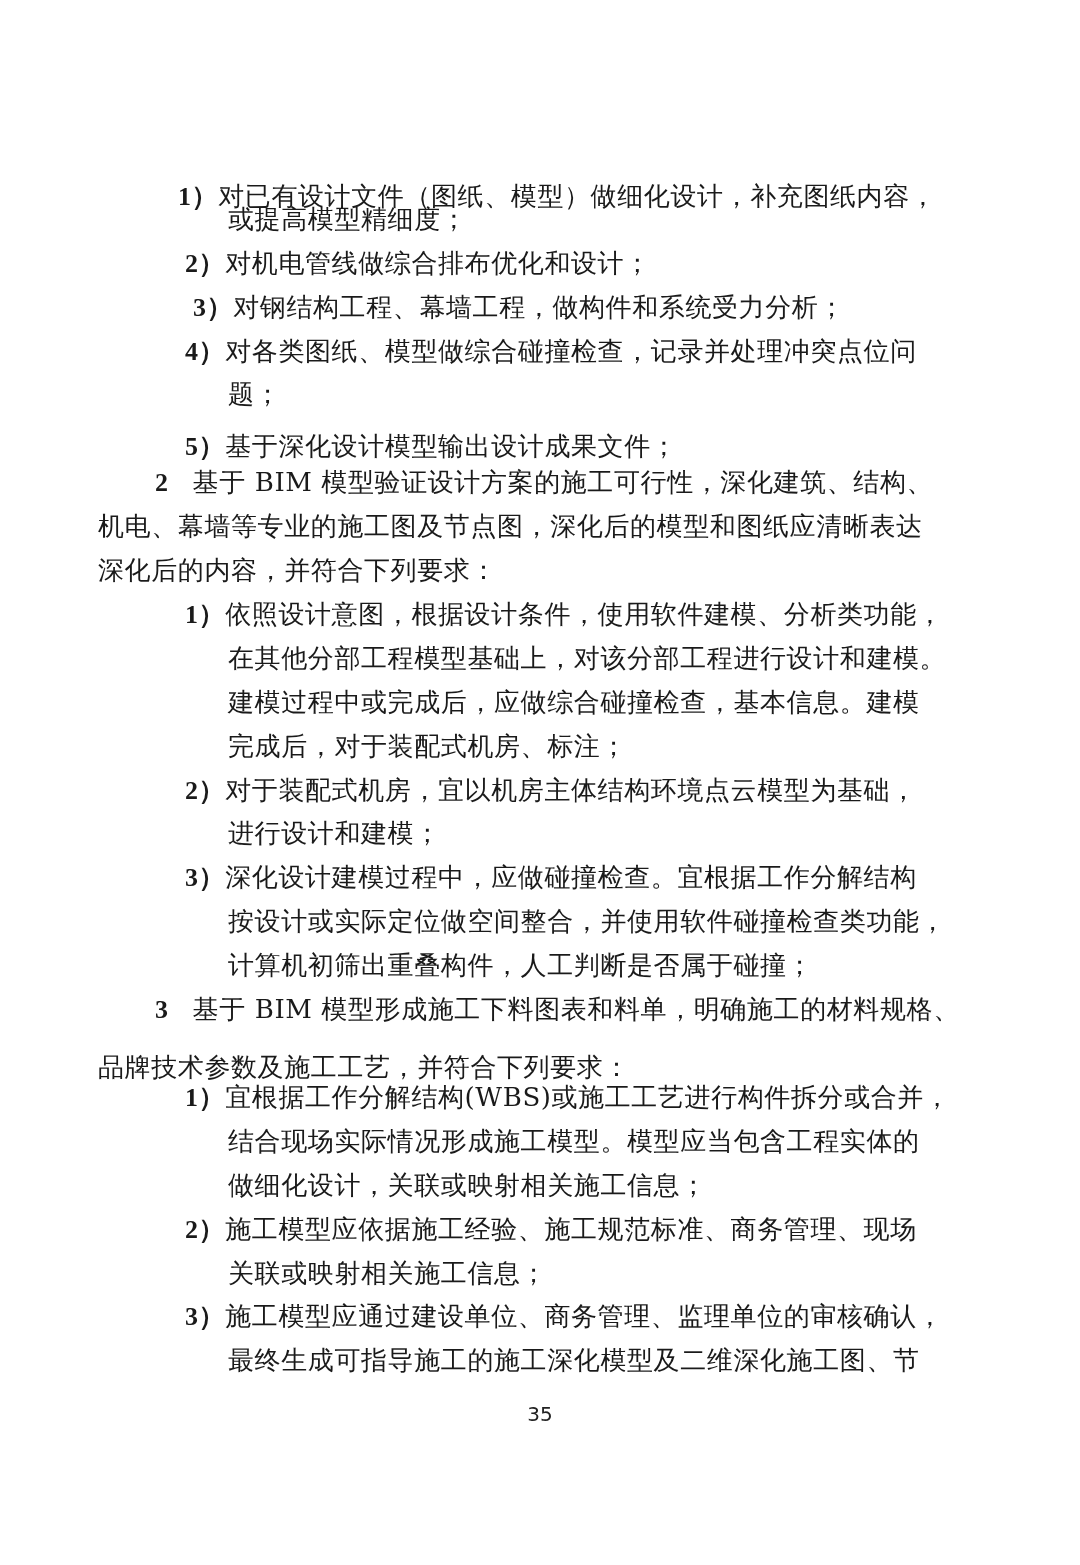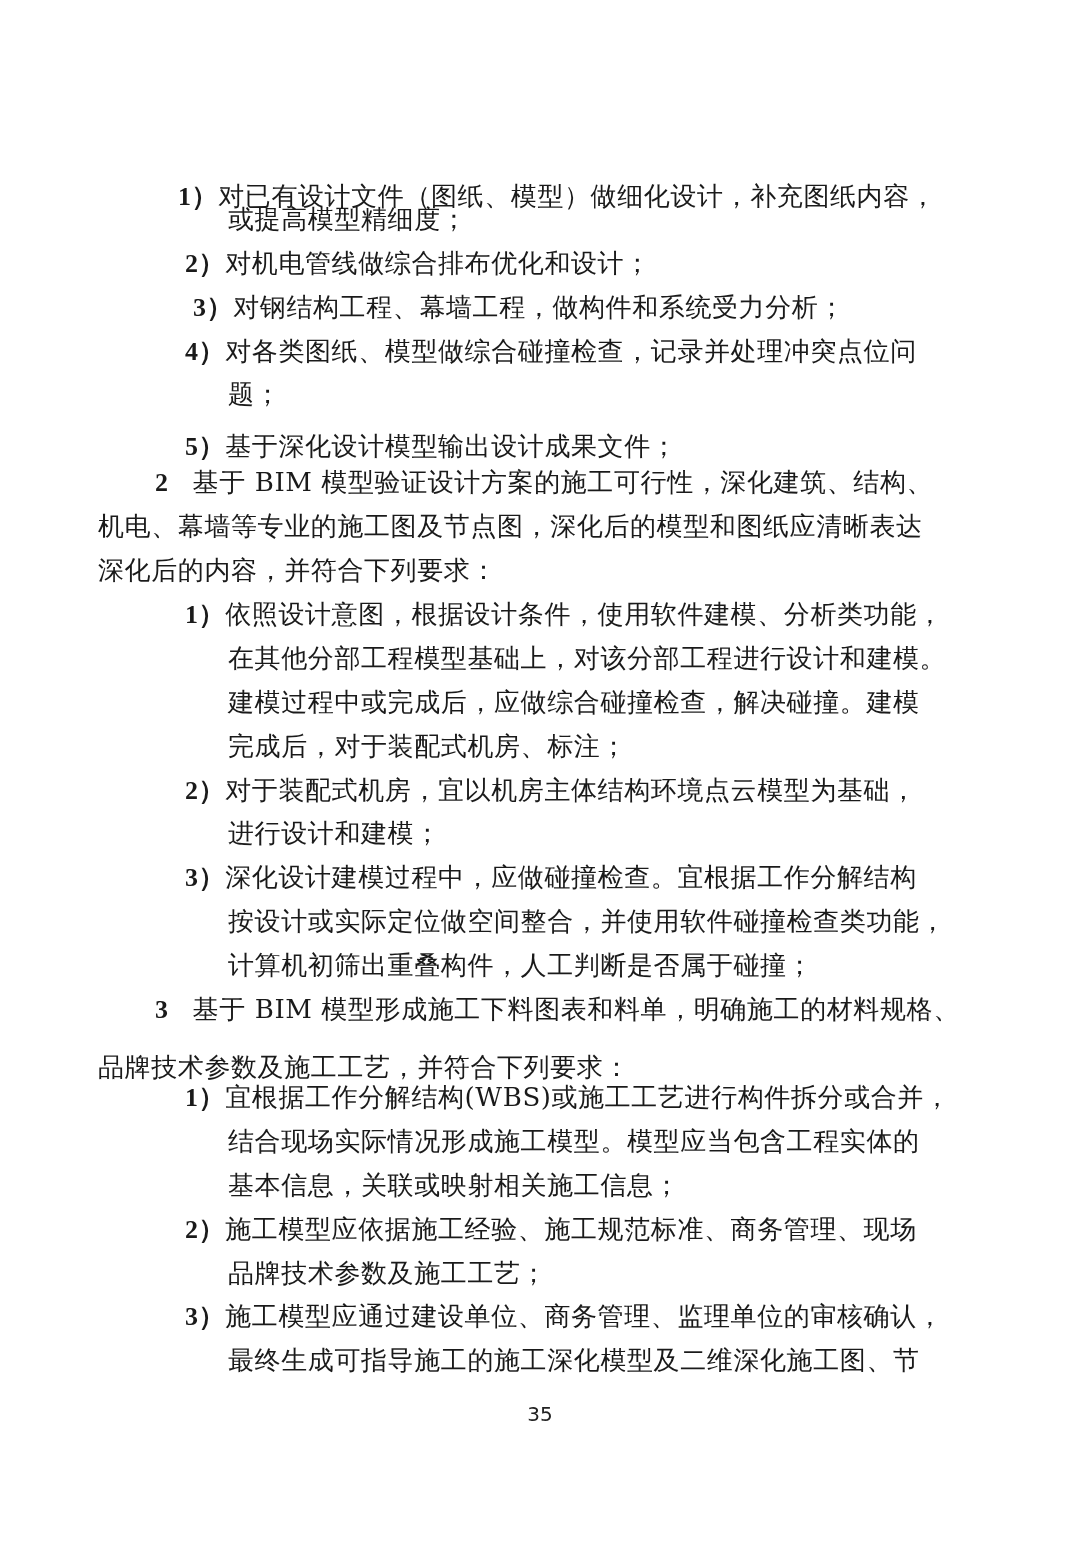--- a/index.html
+++ b/index.html
@@ -19,30 +19,30 @@
     <div class="line" style="top: 248px; left: 185px;"><span class="num">2）</span><span>对机电管线做综合排布优化和设计；</span></div>
     <div class="line" style="top: 292px; left: 185px; margin-left: 8px;"><span class="num">3）</span><span>对钢结构工程、幕墙工程，做构件和系统受力分析；</span></div>
     <div class="line" style="top: 336px; left: 185px;"><span class="num">4）</span><span>对各类图纸、模型做综合碰撞检查，记录并处理冲突点位问</span></div>
     <div class="line" style="top: 379px; left: 228px;"><span>题；</span></div>
     <div class="line" style="top: 423px; left: 185px; margin-top: 8px;"><span class="num">5）</span><span>基于深化设计模型输出设计成果文件；</span></div>
     <div class="line" style="top: 467px; left: 155px;"><span class="num" style="margin-right: 24px;">2</span><span>基于 BIM 模型验证设计方案的施工可行性，深化建筑、结构、</span></div>
     <div class="line" style="top: 511px; left: 98px;"><span>机电、幕墙等专业的施工图及节点图，深化后的模型和图纸应清晰表达</span></div>
     <div class="line" style="top: 555px; left: 98px;"><span>深化后的内容，并符合下列要求：</span></div>
     <div class="line" style="top: 599px; left: 185px;"><span class="num">1）</span><span>依照设计意图，根据设计条件，使用软件建模、分析类功能，</span></div>
     <div class="line" style="top: 643px; left: 228px;"><span>在其他分部工程模型基础上，对该分部工程进行设计和建模。</span></div>
-    <div class="line" style="top: 687px; left: 228px;"><span>建模过程中或完成后，应做综合碰撞检查，解决碰撞。建模</span></div>
+    <div class="line" style="top: 687px; left: 228px;"><span>建模过程中或完成后，应做综合碰撞检查，基本信息。建模</span></div>
     <div class="line" style="top: 731px; left: 228px;"><span>完成后，对于装配式机房、标注；</span></div>
     <div class="line" style="top: 775px; left: 185px;"><span class="num">2）</span><span>对于装配式机房，宜以机房主体结构环境点云模型为基础，</span></div>
     <div class="line" style="top: 818px; left: 228px;"><span>进行设计和建模；</span></div>
     <div class="line" style="top: 862px; left: 185px;"><span class="num">3）</span><span>深化设计建模过程中，应做碰撞检查。宜根据工作分解结构</span></div>
     <div class="line" style="top: 906px; left: 228px;"><span>按设计或实际定位做空间整合，并使用软件碰撞检查类功能，</span></div>
     <div class="line" style="top: 950px; left: 228px;"><span>计算机初筛出重叠构件，人工判断是否属于碰撞；</span></div>
     <div class="line" style="top: 994px; left: 155px;"><span class="num" style="margin-right: 24px;">3</span><span>基于 BIM 模型形成施工下料图表和料单，明确施工的材料规格、</span></div>
     <div class="line" style="top: 1038px; left: 98px; margin-top: 14px;"><span>品牌技术参数及施工工艺，并符合下列要求：</span></div>
     <div class="line" style="top: 1082px; left: 185px; text-align: center;"><span class="num">1）</span><span>宜根据工作分解结构(WBS)或施工工艺进行构件拆分或合并，</span></div>
     <div class="line" style="top: 1126px; left: 228px;"><span>结合现场实际情况形成施工模型。模型应当包含工程实体的</span></div>
-    <div class="line" style="top: 1170px; left: 228px;"><span>基本信息，关联或映射相关施工信息；</span></div>
+    <div class="line" style="top: 1170px; left: 228px;"><span>做细化设计，关联或映射相关施工信息；</span></div>
     <div class="line" style="top: 1214px; left: 185px;"><span class="num">2）</span><span>施工模型应依据施工经验、施工规范标准、商务管理、现场</span></div>
-    <div class="line" style="top: 1258px; left: 228px;"><span>品牌技术参数及施工工艺；</span></div>
+    <div class="line" style="top: 1258px; left: 228px;"><span>关联或映射相关施工信息；</span></div>
     <div class="line" style="top: 1301px; left: 185px;"><span class="num">3）</span><span>施工模型应通过建设单位、商务管理、监理单位的审核确认，</span></div>
     <div class="line" style="top: 1345px; left: 228px;"><span>最终生成可指导施工的施工深化模型及二维深化施工图、节</span></div>
   </div>
 <div class="pagenum">35</div>
 
 </body></html>

